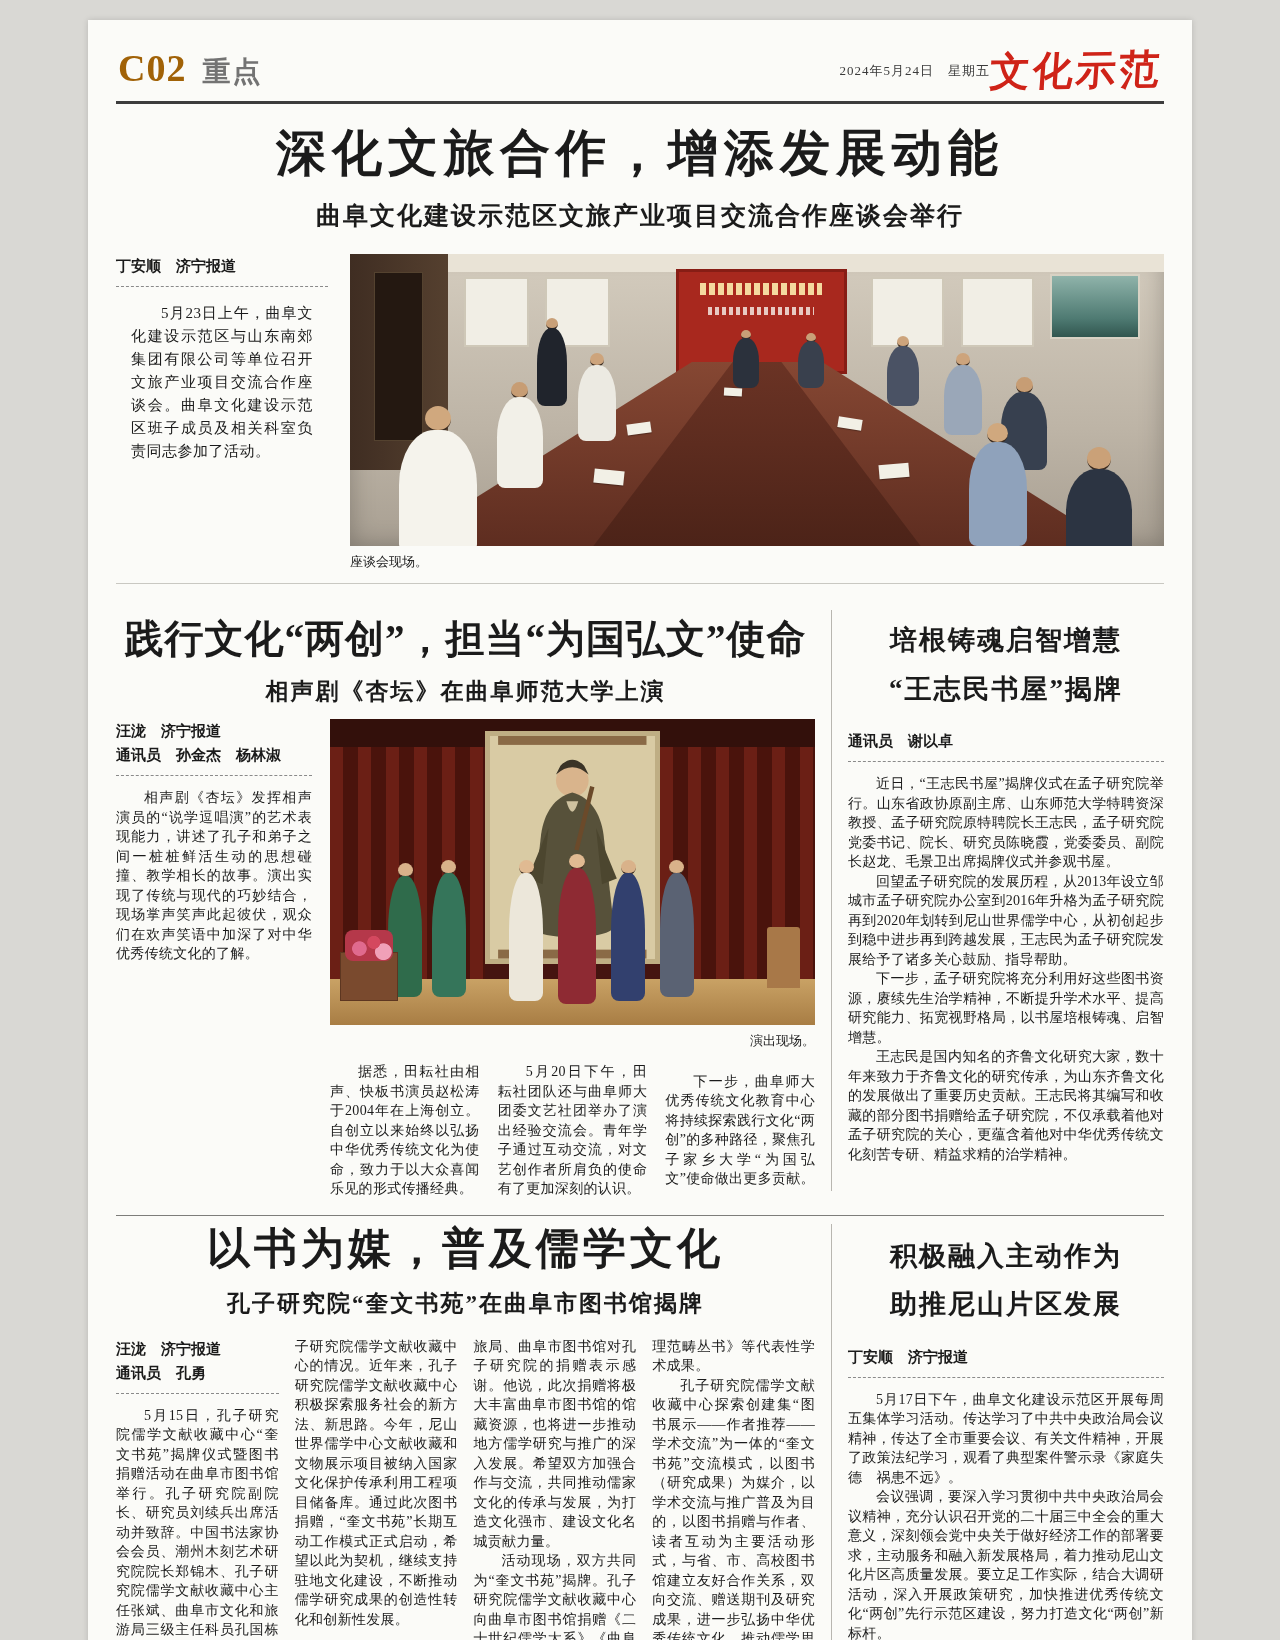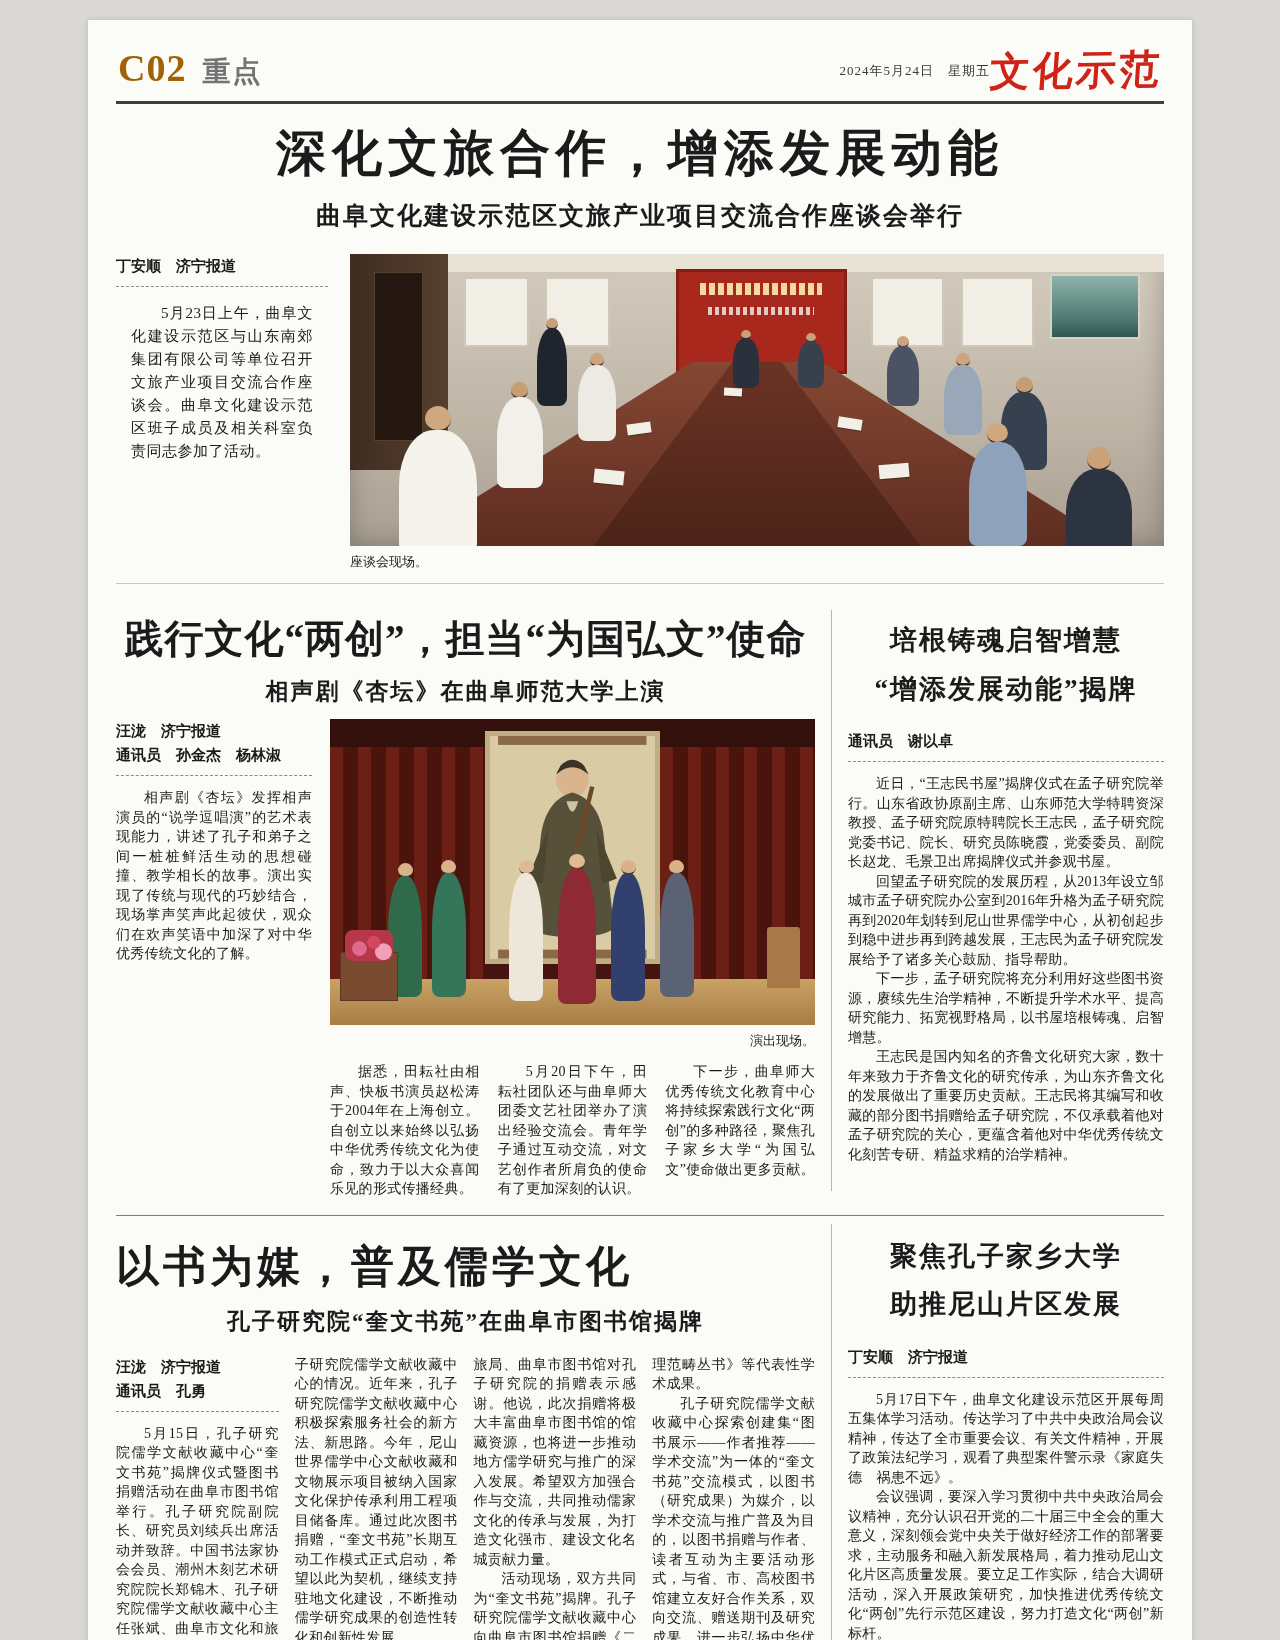--- a/index.html
+++ b/index.html
@@ -46,30 +46,30 @@
   
   .mid { display:flex; margin-top:18px; }
   .mid-left { width:715px; flex:none; padding-right:16px; }
   .v-divider { width:1px; background:#b8b6b0; margin:8px 0; }
   .mid-right { flex:1; padding-left:16px; }
   .a2-headline { text-align:center; font-size:39px; font-weight:900; letter-spacing:1px; margin:10px 0 10px; }
   .a2-subtitle { text-align:center; font-size:23px; font-weight:700; margin:0 0 12px; letter-spacing:2px; }
   .a2-cols { display:flex; gap:18px; }
   .a2-left { width:196px; flex:none; }
   .a2-right { flex:1; }
-  .a2-bottom { display:flex; gap:18px; margin-top:12px; }
+  .a2-bottom { display:flex; gap:18px; margin-top:12px;align-items:center; }
   .a2-bottom .bcol { flex:1; }
   .a3-headline { text-align:center; font-size:27px; font-weight:900; line-height:1.8; letter-spacing:2px; margin:14px 0 16px; }
 
   
   .section-rule { border-top:1px solid #7d7d7a; margin-top:16px; }
   .bottom { display:flex; }
   .bottom-left { width:715px; flex:none; padding-right:16px; }
   .bottom-right { flex:1; padding-left:16px; }
-  .a4-headline { text-align:left; font-size:43px; font-weight:900; letter-spacing:4px; margin:22px 0 10px; }
+  .a4-headline { text-align:center; font-size:43px; font-weight:900; letter-spacing:4px; margin:4px 0 10px; }
   .a4-subtitle { text-align:center; font-size:23px; font-weight:700; letter-spacing:2px; margin:0 0 18px; }
   .a4-cols { display:flex; gap:16px; }
   .a4-col { flex:1; }
   .a5-headline { text-align:center; font-size:27px; font-weight:900; line-height:1.8; letter-spacing:2px; margin:16px 0 16px; }
 </style>
 </head>
 <body>
 
 <div class="page">
 
@@ -236,21 +236,21 @@
                 <p class="bt para">下一步，曲阜师大优秀传统文化教育中心将持续探索践行文化“两创”的多种路径，聚焦孔子家乡大学“为国弘文”使命做出更多贡献。</p>
               </div>
           </div>
         </div>
       </div>
     </div>
     <div class="v-divider"></div>
     <div class="mid-right">
       <div class="a3-headline">
         <div>培根铸魂启智增慧</div>
-        <div>“增添发展动能”揭牌</div>
+        <div>“王志民书屋”揭牌</div>
       </div>
       <div class="byline">通讯员　谢以卓</div>
       <p class="bt para">近日，“王志民书屋”揭牌仪式在孟子研究院举行。山东省政协原副主席、山东师范大学特聘资深教授、孟子研究院原特聘院长王志民，孟子研究院党委书记、院长、研究员陈晓霞，党委委员、副院长赵龙、毛景卫出席揭牌仪式并参观书屋。</p>
       <p class="bt para">回望孟子研究院的发展历程，从2013年设立邹城市孟子研究院办公室到2016年升格为孟子研究院再到2020年划转到尼山世界儒学中心，从初创起步到稳中进步再到跨越发展，王志民为孟子研究院发展给予了诸多关心鼓励、指导帮助。</p>
       <p class="bt para">下一步，孟子研究院将充分利用好这些图书资源，赓续先生治学精神，不断提升学术水平、提高研究能力、拓宽视野格局，以书屋培根铸魂、启智增慧。</p>
       <p class="bt para">王志民是国内知名的齐鲁文化研究大家，数十年来致力于齐鲁文化的研究传承，为山东齐鲁文化的发展做出了重要历史贡献。王志民将其编写和收藏的部分图书捐赠给孟子研究院，不仅承载着他对孟子研究院的关心，更蕴含着他对中华优秀传统文化刻苦专研、精益求精的治学精神。</p>
     </div>
   </div>
 
   <div class="section-rule"></div>
@@ -278,21 +278,21 @@
         </div>
         <div class="a4-col">
           <p class="bt">理范畴丛书》等代表性学术成果。</p>
           <p class="bt para">孔子研究院儒学文献收藏中心探索创建集“图书展示——作者推荐——学术交流”为一体的“奎文书苑”交流模式，以图书（研究成果）为媒介，以学术交流与推广普及为目的，以图书捐赠与作者、读者互动为主要活动形式，与省、市、高校图书馆建立友好合作关系，双向交流、赠送期刊及研究成果，进一步弘扬中华优秀传统文化，推动儒学思想的传播与发展。</p>
         </div>
       </div>
     </div>
     <div class="v-divider"></div>
     <div class="bottom-right">
       <div class="a5-headline">
-        <div>聚焦孔子家乡大学</div>
+        <div>积极融入主动作为</div>
         <div>助推尼山片区发展</div>
       </div>
       <div class="byline">丁安顺　济宁报道</div>
       <p class="bt para">5月17日下午，曲阜文化建设示范区开展每周五集体学习活动。传达学习了中共中央政治局会议精神，传达了全市重要会议、有关文件精神，开展了政策法纪学习，观看了典型案件警示录《家庭失德　祸患不远》。</p>
       <p class="bt para">会议强调，要深入学习贯彻中共中央政治局会议精神，充分认识召开党的二十届三中全会的重大意义，深刻领会党中央关于做好经济工作的部署要求，主动服务和融入新发展格局，着力推动尼山文化片区高质量发展。要立足工作实际，结合大调研活动，深入开展政策研究，加快推进优秀传统文化“两创”先行示范区建设，努力打造文化“两创”新标杆。</p>
     </div>
   </div>
 
 </div>
 

